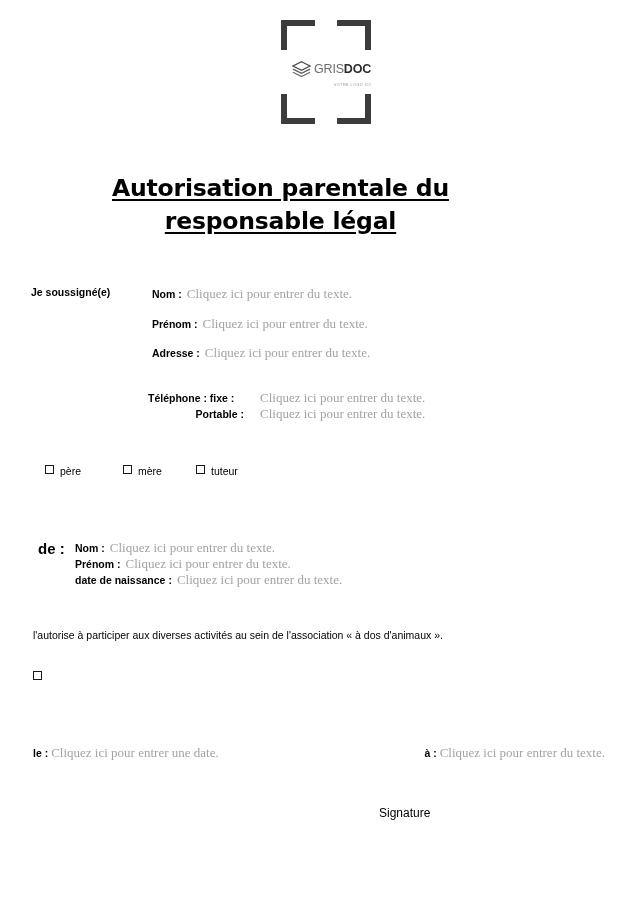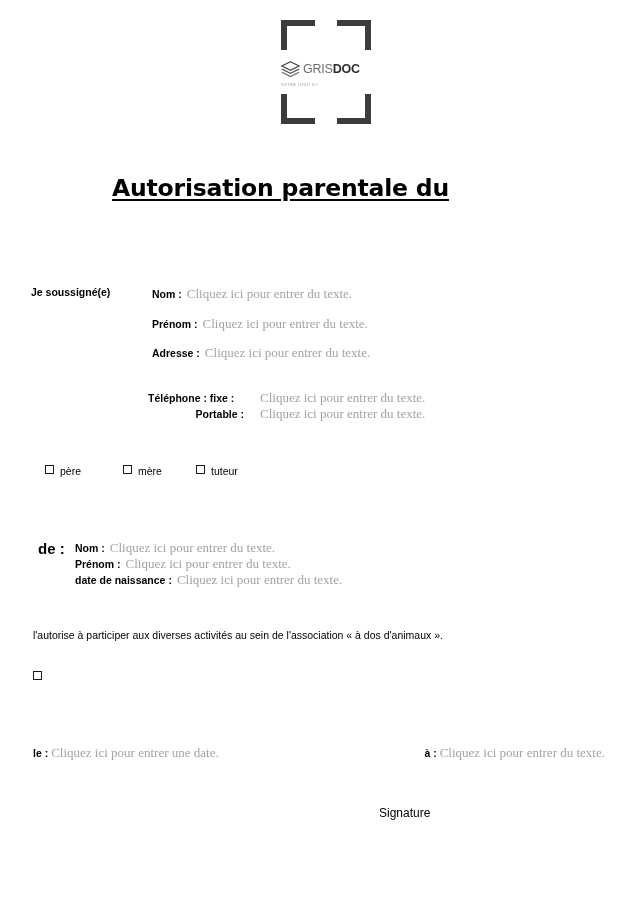--- a/index.html
+++ b/index.html
@@ -54,21 +54,21 @@
   .bracket.br .v { bottom: 0; right: 0; }
 
   .logo-center {
     position: absolute;
     left: 0;
     top: 36px;
     width: 90px;
     height: 34px;
     display: flex;
     flex-direction: column;
-    align-items: flex-start;
+    align-items: flex-end;
     justify-content: center;
   }
   .logo-row {
     display: flex;
     align-items: center;
     gap: 3px;
     height: 20px;
   }
   .logo-mark {
     width: 19px;
@@ -281,20 +281,21 @@
         <path d="M1,14.5 L12,20 L23,14.5" fill="none" stroke="#6a6a6a" stroke-width="1.6"></path>
       </svg>
       <div class="logo-word"><span>GRIS</span><b>DOC</b></div>
     </div>
     <div class="logo-sub">VOTRE LOGO ICI</div>
   </div>
 </div>
 
 <div class="doc-title">
   <span>Autorisation parentale du</span><br>
+  <span>responsable légal</span>
 </div>
 
 <div class="soussigne">Je soussigné(e)</div>
 
 <div class="field-row fr-nom">
   <span class="lbl">Nom :</span>
   <span class="ph">Cliquez ici pour entrer du texte.</span>
 </div>
 
 <div class="field-row fr-prenom">

